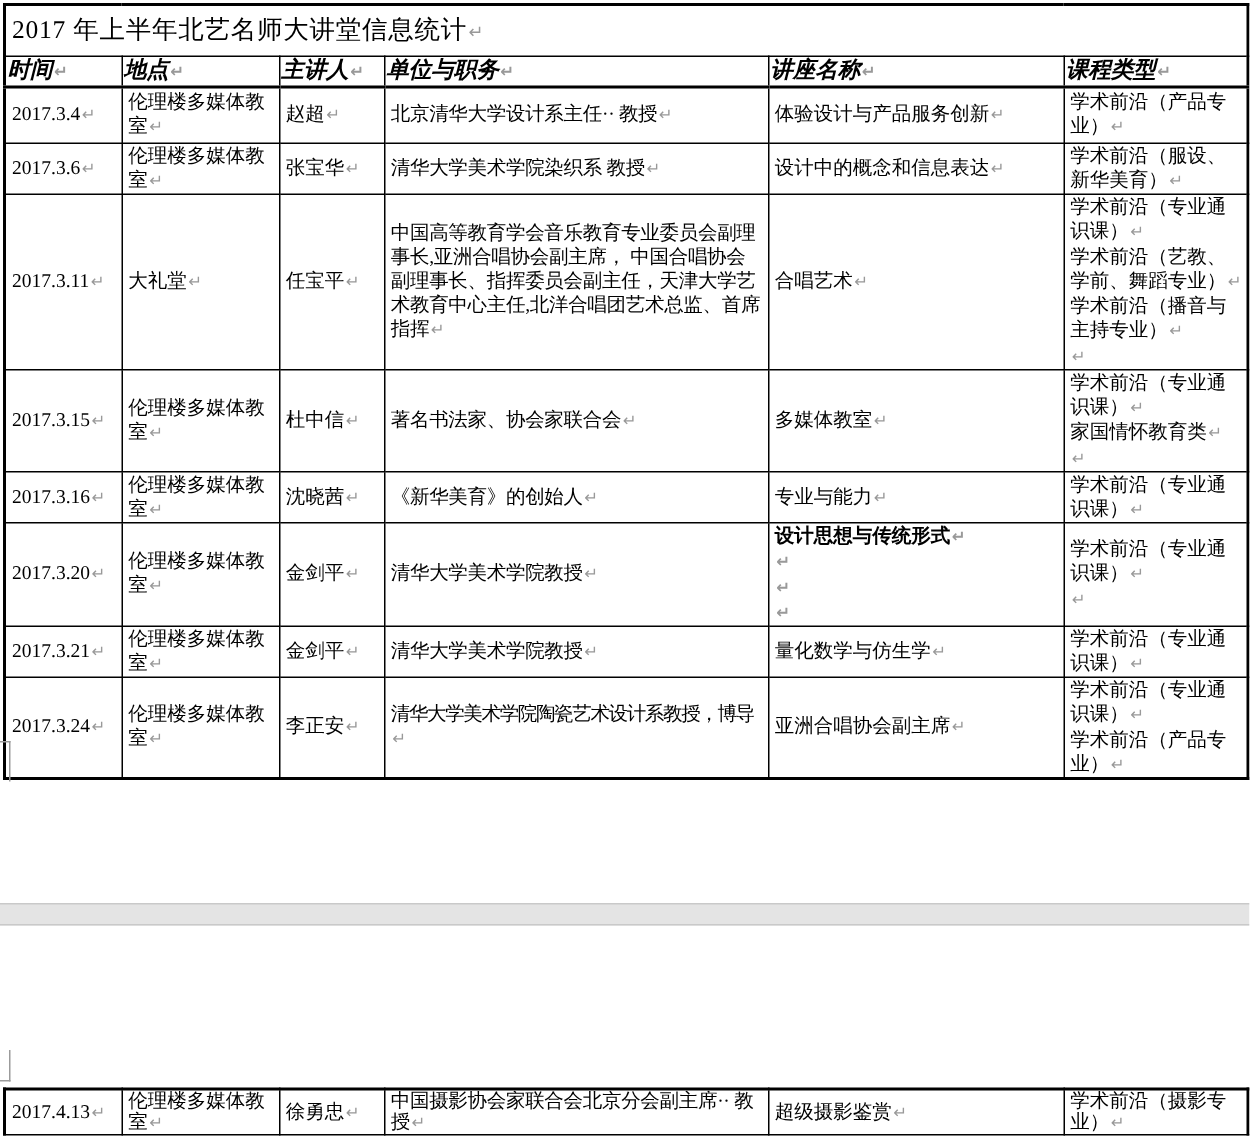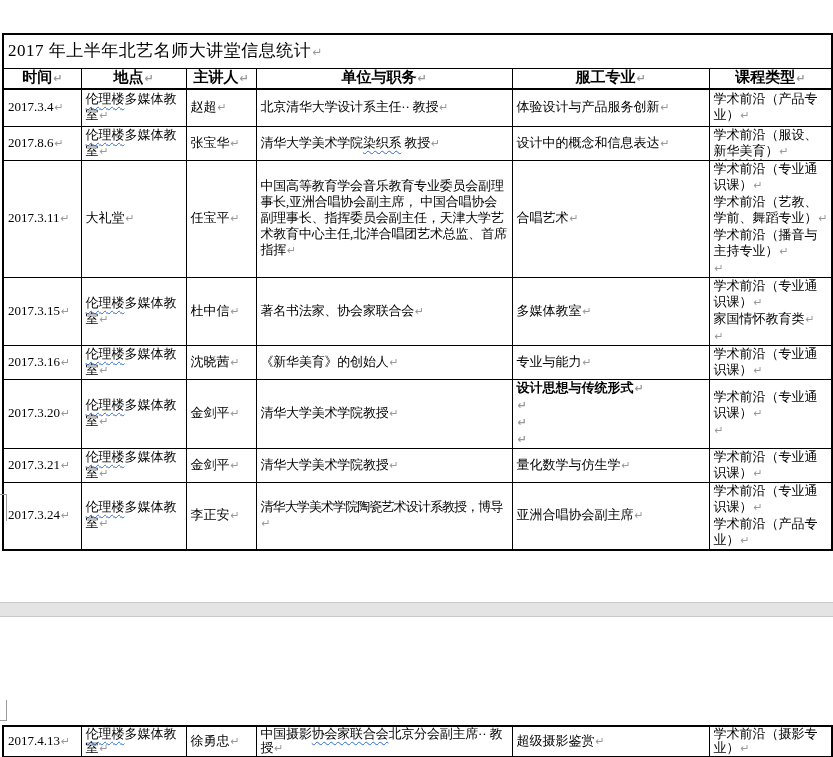--- a/index.html
+++ b/index.html
@@ -18,37 +18,36 @@
   .doc-table td,.doc-table th{
     border:1px solid #000;
     vertical-align:middle;
     padding:0 2px 0 4px;
     line-height:16px;
     overflow:hidden;
     font-weight:normal;
     text-align:left;
     word-break:normal;
   }
-  #t1{top:2px;margin-top:31px;}
+  #t1{top:2px;}
   #t2{top:725px;}
   #t2 td{line-height:14px;margin-top:19px;}
   .title-cell{
     font-size:17px;font-weight:bold;text-align:center;
     letter-spacing:0.5px;
   }
   .head-row th{
-    font-size:15px;font-weight:bold;text-align:center;
-    border-bottom:2px solid #000;padding:0 1px;
+    font-size:15px;font-weight:bold;text-align:left;
+    border-bottom:2px solid #000;padding:0 1px;font-style:italic;
   }
   .cspk{text-align:center;padding:0 1px;}
   .cunit{letter-spacing:-0.2px;padding:0 2px 0 4px;}
   .u-tight{letter-spacing:-0.9px;}
   .ctype{padding:0 2px;}
   .wavy{
-    text-decoration:underline;
     text-decoration-style:wavy;
     text-decoration-color:#2b6cd4;
     text-decoration-thickness:1px;
     text-underline-offset:3px;
     text-decoration-skip-ink:none;
   }
   .pmark{
     color:#999999;
     font-family:"DejaVu Sans",sans-serif;
     font-size:11px;
@@ -86,37 +85,37 @@
     </colgroup>
     <tbody>
         <tr style="height:34px">
       <td colspan="6" class="title-cell"><span>2017 年上半年北艺名师大讲堂信息统计</span><span class="pmark">↵</span></td>
     </tr>
     <tr class="head-row" style="height:21px">
       <th><span>时间</span><span class="pmark">↵</span></th>
       <th><span>地点</span><span class="pmark">↵</span></th>
       <th><span>主讲人</span><span class="pmark">↵</span></th>
       <th><span>单位与职务</span><span class="pmark">↵</span></th>
-      <th><span>服工专业</span><span class="pmark">↵</span></th>
+      <th><span>讲座名称</span><span class="pmark">↵</span></th>
       <th><span>课程类型</span><span class="pmark">↵</span></th>
     </tr>
 
     <tr style="height:37px">
       <td><span>2017.3.4</span><span class="pmark">↵</span></td>
       <td><span class="wavy">伦理楼</span><span>多媒体教室</span><span class="pmark">↵</span></td>
       <td class="cspk"><span>赵超</span><span class="pmark">↵</span></td>
       <td class="cunit"><span>北京清华大学设计系主任·· 教授</span><span class="wavy"></span><span></span><span class="pmark">↵</span></td>
       <td><span>体验设计与产品服务创新</span><span class="pmark">↵</span></td>
       <td class="ctype">
             <div><span>学术前沿（产品专业）</span><span class="pmark">↵</span></div>
           </td>
     </tr>
 
     <tr style="height:34px">
-      <td><span>2017.8.6</span><span class="pmark">↵</span></td>
+      <td><span>2017.3.6</span><span class="pmark">↵</span></td>
       <td><span class="wavy">伦理楼</span><span>多媒体教室</span><span class="pmark">↵</span></td>
       <td class="cspk"><span>张宝华</span><span class="pmark">↵</span></td>
       <td class="cunit"><span>清华大学美术学院</span><span class="wavy">染织系</span><span> 教授</span><span class="pmark">↵</span></td>
       <td><span>设计中的概念和信息表达</span><span class="pmark">↵</span></td>
       <td class="ctype">
             <div><span>学术前沿（服设、</span><span class="wavy">新华美育</span><span>）</span><span class="pmark">↵</span></div>
           </td>
     </tr>
 
     <tr style="height:116px">

